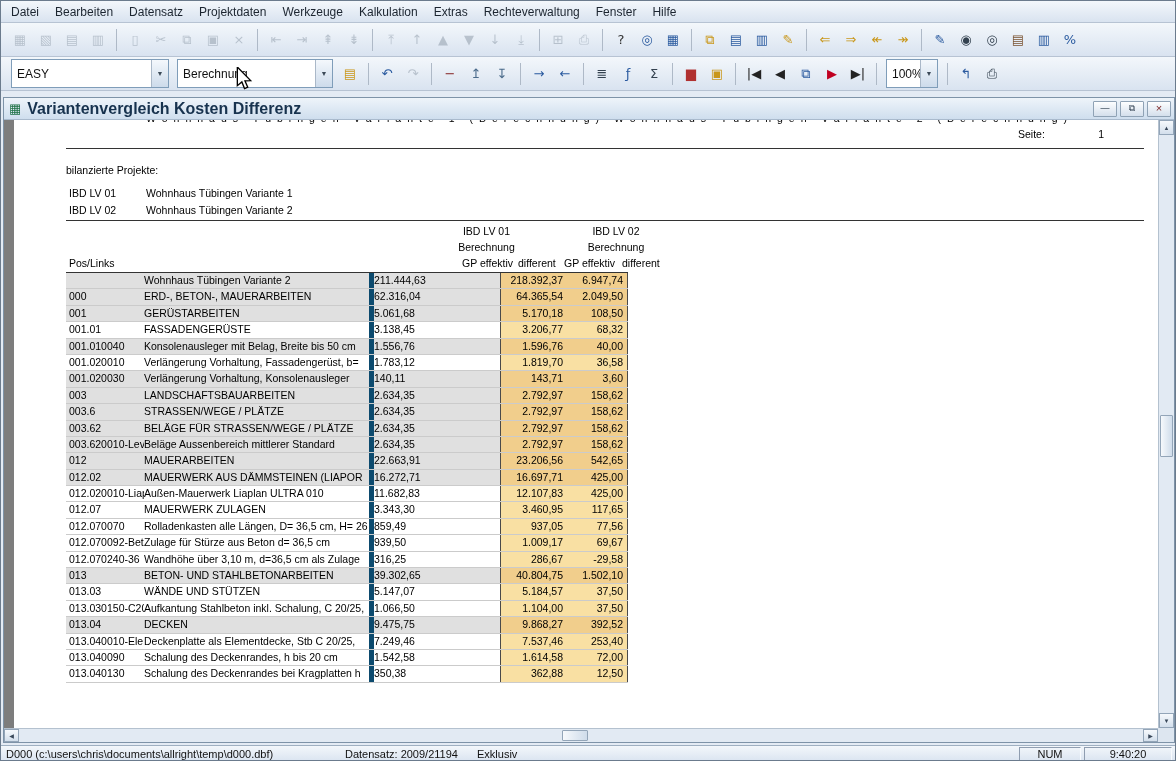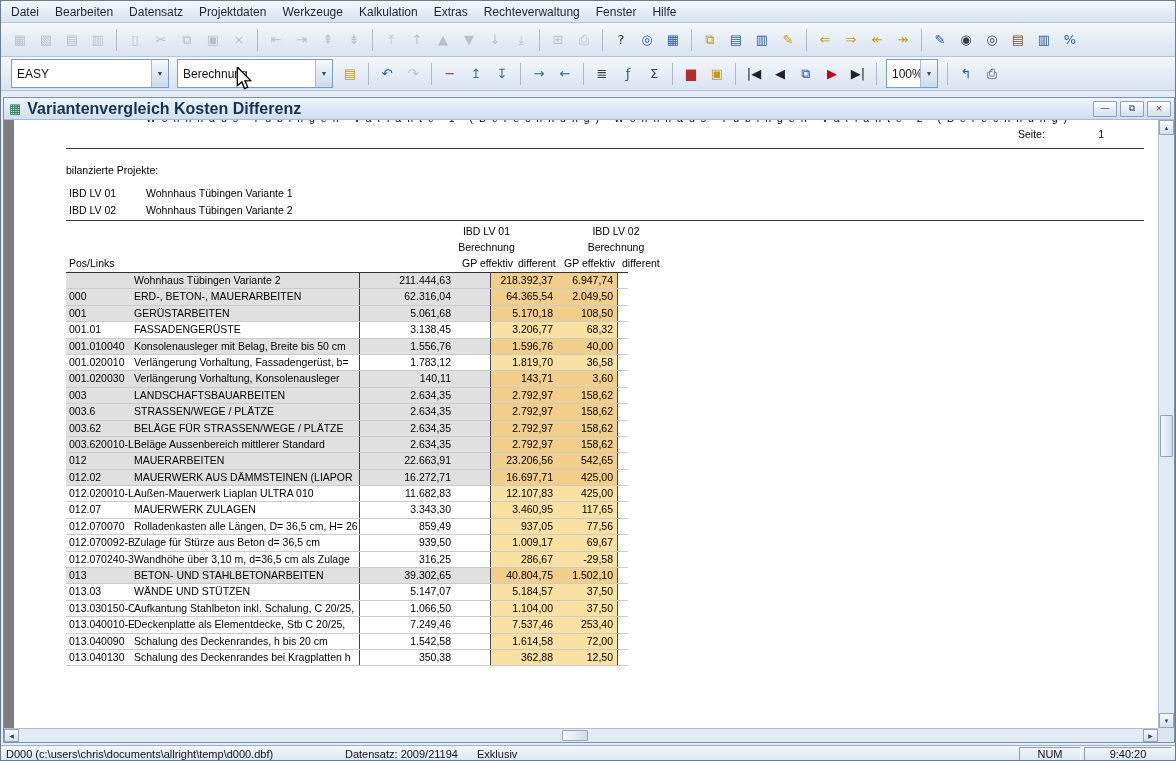--- a/index.html
+++ b/index.html
@@ -61,23 +61,23 @@
   .page .abs{position:absolute;white-space:nowrap;color:#000;}
   .fs10{font-size:10.5px;line-height:13px;}
   .rule{position:absolute;height:1px;background:#333;}
   .clipped{top:-8px;left:132px;font-size:10.5px;color:#333;letter-spacing:6px;}
   .tcenter{text-align:center;}
   .tright{text-align:right;}
 
   .rows{position:absolute;left:52px;top:153px;width:562px;}
   .trow{display:flex;height:16.4px;line-height:15.6px;font-size:10.5px;border-bottom:1px solid #cbcbcb;}
   .c{overflow:hidden;white-space:nowrap;}
-  .c-pos{width:68px;padding-left:3px;}
+  .c-pos{width:78px;padding-left:3px;}
   .c-desc{width:225px;}
-  .c-gp1{width:95px;text-align:right;padding-right:3px;border-left:1px solid #0c4a6e;}
+  .c-gp1{width:95px;text-align:left;padding-right:3px;border-left:5px solid #0c4a6e;}
   .c-d1{width:36px;}
   .c-gp2{width:66px;text-align:right;padding-right:3px;border-left:1px solid #4a4a4a;background:var(--hl);}
   .c-d2{width:62px;text-align:right;padding-right:4px;border-right:1px solid #4a4a4a;background:var(--hl);}
   .trow.shaded .c-pos,.trow.shaded .c-desc,.trow.shaded .c-gp1,.trow.shaded .c-d1{background:var(--row-shaded);}
   .trow.shaded .c-gp2,.trow.shaded .c-d2{background:var(--hl-shaded);}
 
   
   .statusbar{position:absolute;left:0;top:744px;width:100%;height:17px;
     background:linear-gradient(var(--chrome-grad-top),var(--chrome-grad-bot));
     border-top:1px solid #9fb0c2;font-size:11px;color:#111;}
@@ -400,20 +400,28 @@
               <span class="c c-d2">37,50</span>
             </div>
             <div class="trow">
               <span class="c c-pos">013.030150-C20/25</span>
               <span class="c c-desc">Aufkantung Stahlbeton inkl. Schalung, C 20/25,</span>
               <span class="c c-gp1">1.066,50</span>
               <span class="c c-d1"></span>
               <span class="c c-gp2">1.104,00</span>
               <span class="c c-d2">37,50</span>
             </div>
+            <div class="trow shaded">
+              <span class="c c-pos">013.04</span>
+              <span class="c c-desc">DECKEN</span>
+              <span class="c c-gp1">9.475,75</span>
+              <span class="c c-d1"></span>
+              <span class="c c-gp2">9.868,27</span>
+              <span class="c c-d2">392,52</span>
+            </div>
             <div class="trow">
               <span class="c c-pos">013.040010-Elementdeck</span>
               <span class="c c-desc">Deckenplatte als Elementdecke, Stb C 20/25,</span>
               <span class="c c-gp1">7.249,46</span>
               <span class="c c-d1"></span>
               <span class="c c-gp2">7.537,46</span>
               <span class="c c-d2">253,40</span>
             </div>
             <div class="trow">
               <span class="c c-pos">013.040090</span>

